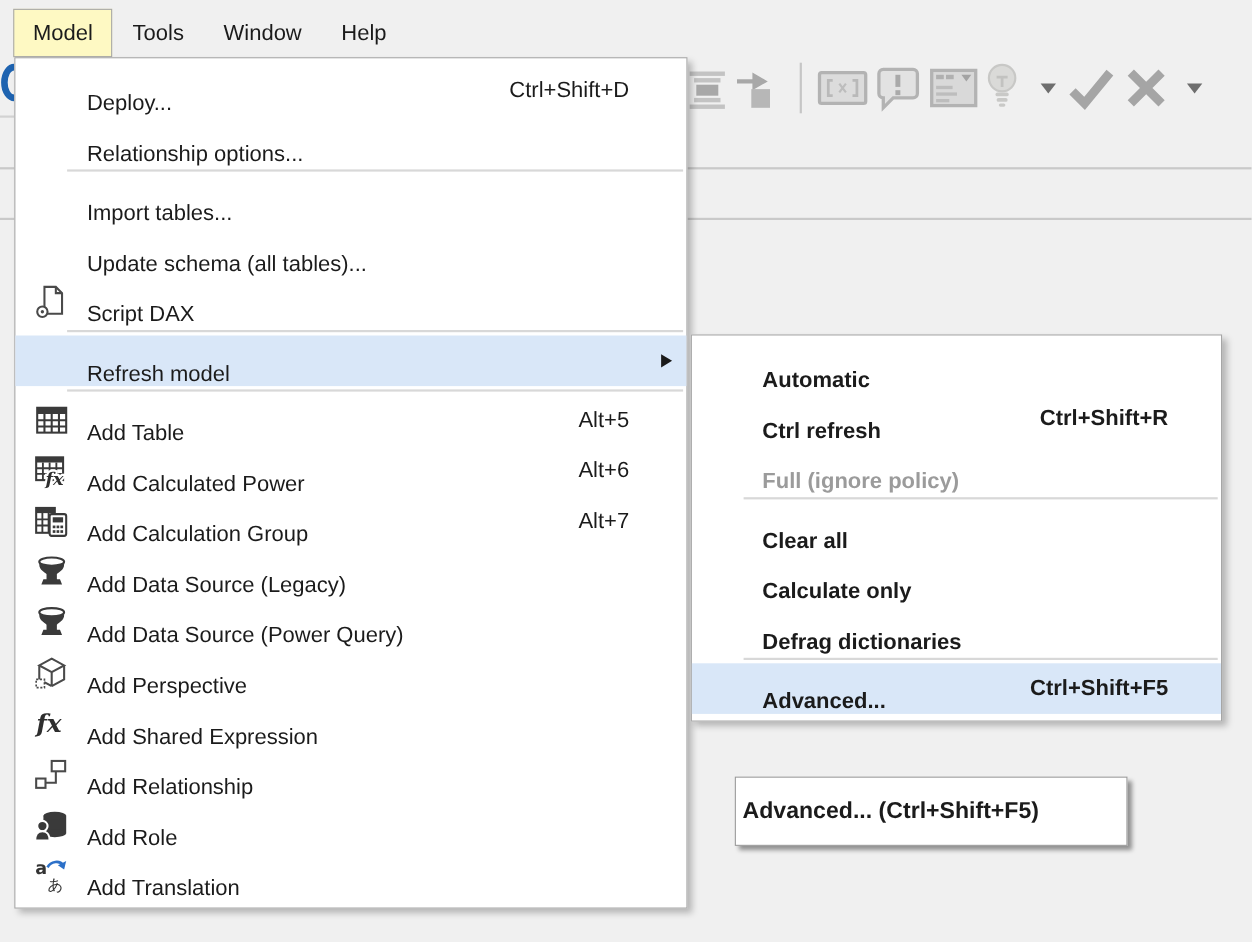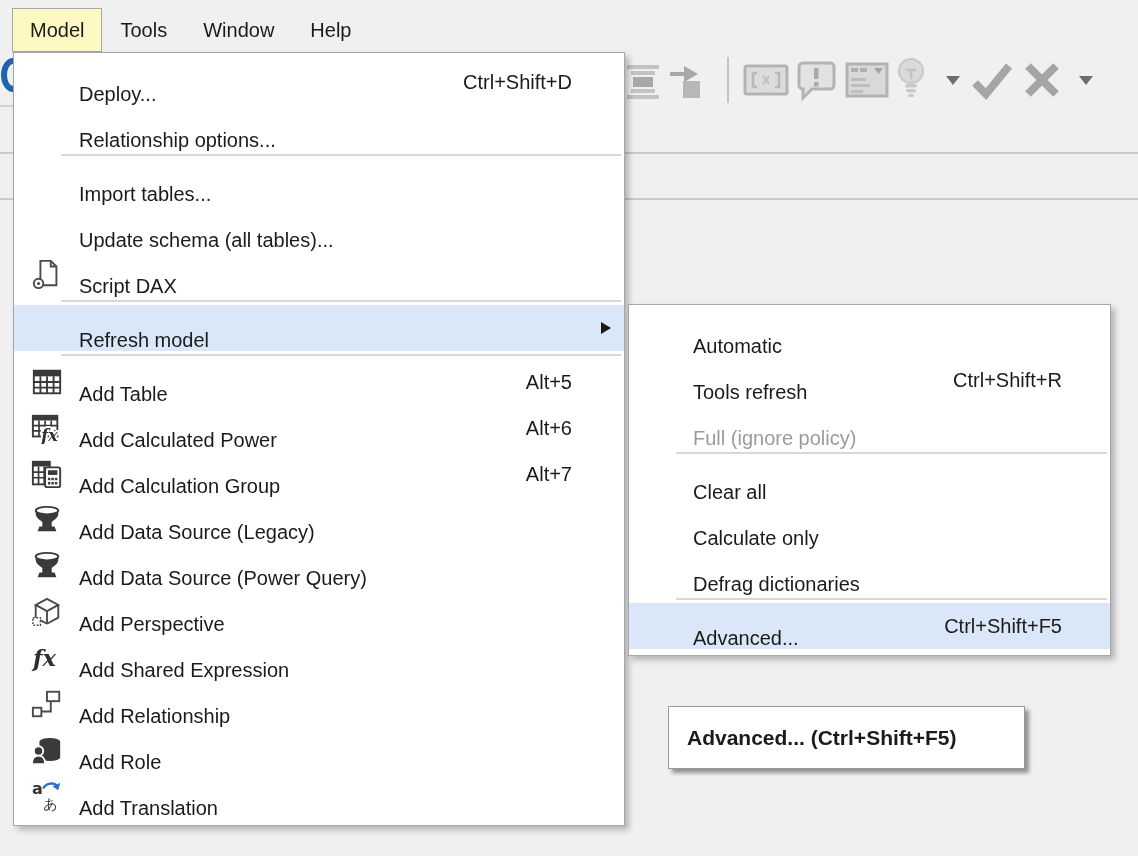--- a/index.html
+++ b/index.html
@@ -26,36 +26,36 @@
   .tb-icon{position:absolute;display:flex;align-items:center;justify-content:center;z-index:2;}
   .tb-sep{position:absolute;background:#c6c6c6;z-index:2;}
 
   
   .menu{position:absolute;background:#ffffff;border:1px solid #a6a6a6;box-shadow:4px 4px 6px rgba(0,0,0,.25);
         padding:6px 0;box-sizing:border-box;}
   .main-menu{left:13px;top:52px;width:612px;z-index:10;}
   .sub-menu{left:628px;top:304px;width:483px;z-index:11;}
   .menu-item{position:relative;height:46px;display:flex;align-items:center;font-size:20px;cursor:default;}
   .main-menu .menu-item{padding:0 52px 0 65px;}
-  .sub-menu  .menu-item{padding:0 48px 0 64px;}
+  .sub-menu  .menu-item{padding:0 48px 0 64px;font-weight:bold;}
   .menu-item.highlight{background:#d9e7f8;}
   .menu-item.disabled{color:#9b9b9b;}
   .mi-label{white-space:nowrap;margin-top:24px;}
   .mi-shortcut{margin-left:auto;white-space:nowrap;}
   .mi-icon{position:absolute;left:14px;top:50%;transform:translateY(-50%);width:38px;height:36px;
            display:flex;align-items:center;justify-content:center;}
   .mi-arrow{position:absolute;right:13px;top:50%;transform:translateY(-50%);width:0;height:0;
             border-left:10px solid #1a1a1a;border-top:6px solid transparent;border-bottom:6px solid transparent;}
   .menu-sep{height:8px;display:flex;align-items:center;}
   .menu-sep::after{content:"";flex:1;border-top:2px solid #d8d8d8;margin-left:47px;margin-right:3px;}
 
   
   .tooltip{position:absolute;left:668px;top:706px;width:357px;height:63px;background:#ffffff;
            border:1px solid #9a9a9a;box-shadow:4px 4px 4px rgba(0,0,0,.4);display:flex;align-items:center;
-           padding-left:18px;box-sizing:border-box;font-size:21px;font-weight:bold;z-index:20;}
+           padding-left:6px;box-sizing:border-box;font-size:21px;font-weight:bold;z-index:20;}
 </style>
 </head>
 <body>
 
 <div class="screen">
   <div class="bg-line line-152"></div>
   <div class="bg-line line-198"></div>
   <div class="bg-line line-105"></div>
   <div class="blue-frag">
       <div class="ring"></div>
@@ -285,21 +285,21 @@
           </svg>
         </span>
         <span class="mi-label">Add Translation</span>
       </div>
     </div>
   <div class="menu sub-menu" id="sub-menu">
       <div class="menu-item">
         <span class="mi-label">Automatic</span>
       </div>
       <div class="menu-item">
-        <span class="mi-label">Tools refresh</span>
+        <span class="mi-label">Ctrl refresh</span>
         <span class="mi-shortcut">Ctrl+Shift+R</span>
       </div>
       <div class="menu-item disabled">
         <span class="mi-label">Full (ignore policy)</span>
       </div>
       <div class="menu-sep"></div>
       <div class="menu-item">
         <span class="mi-label">Clear all</span>
       </div>
       <div class="menu-item">

